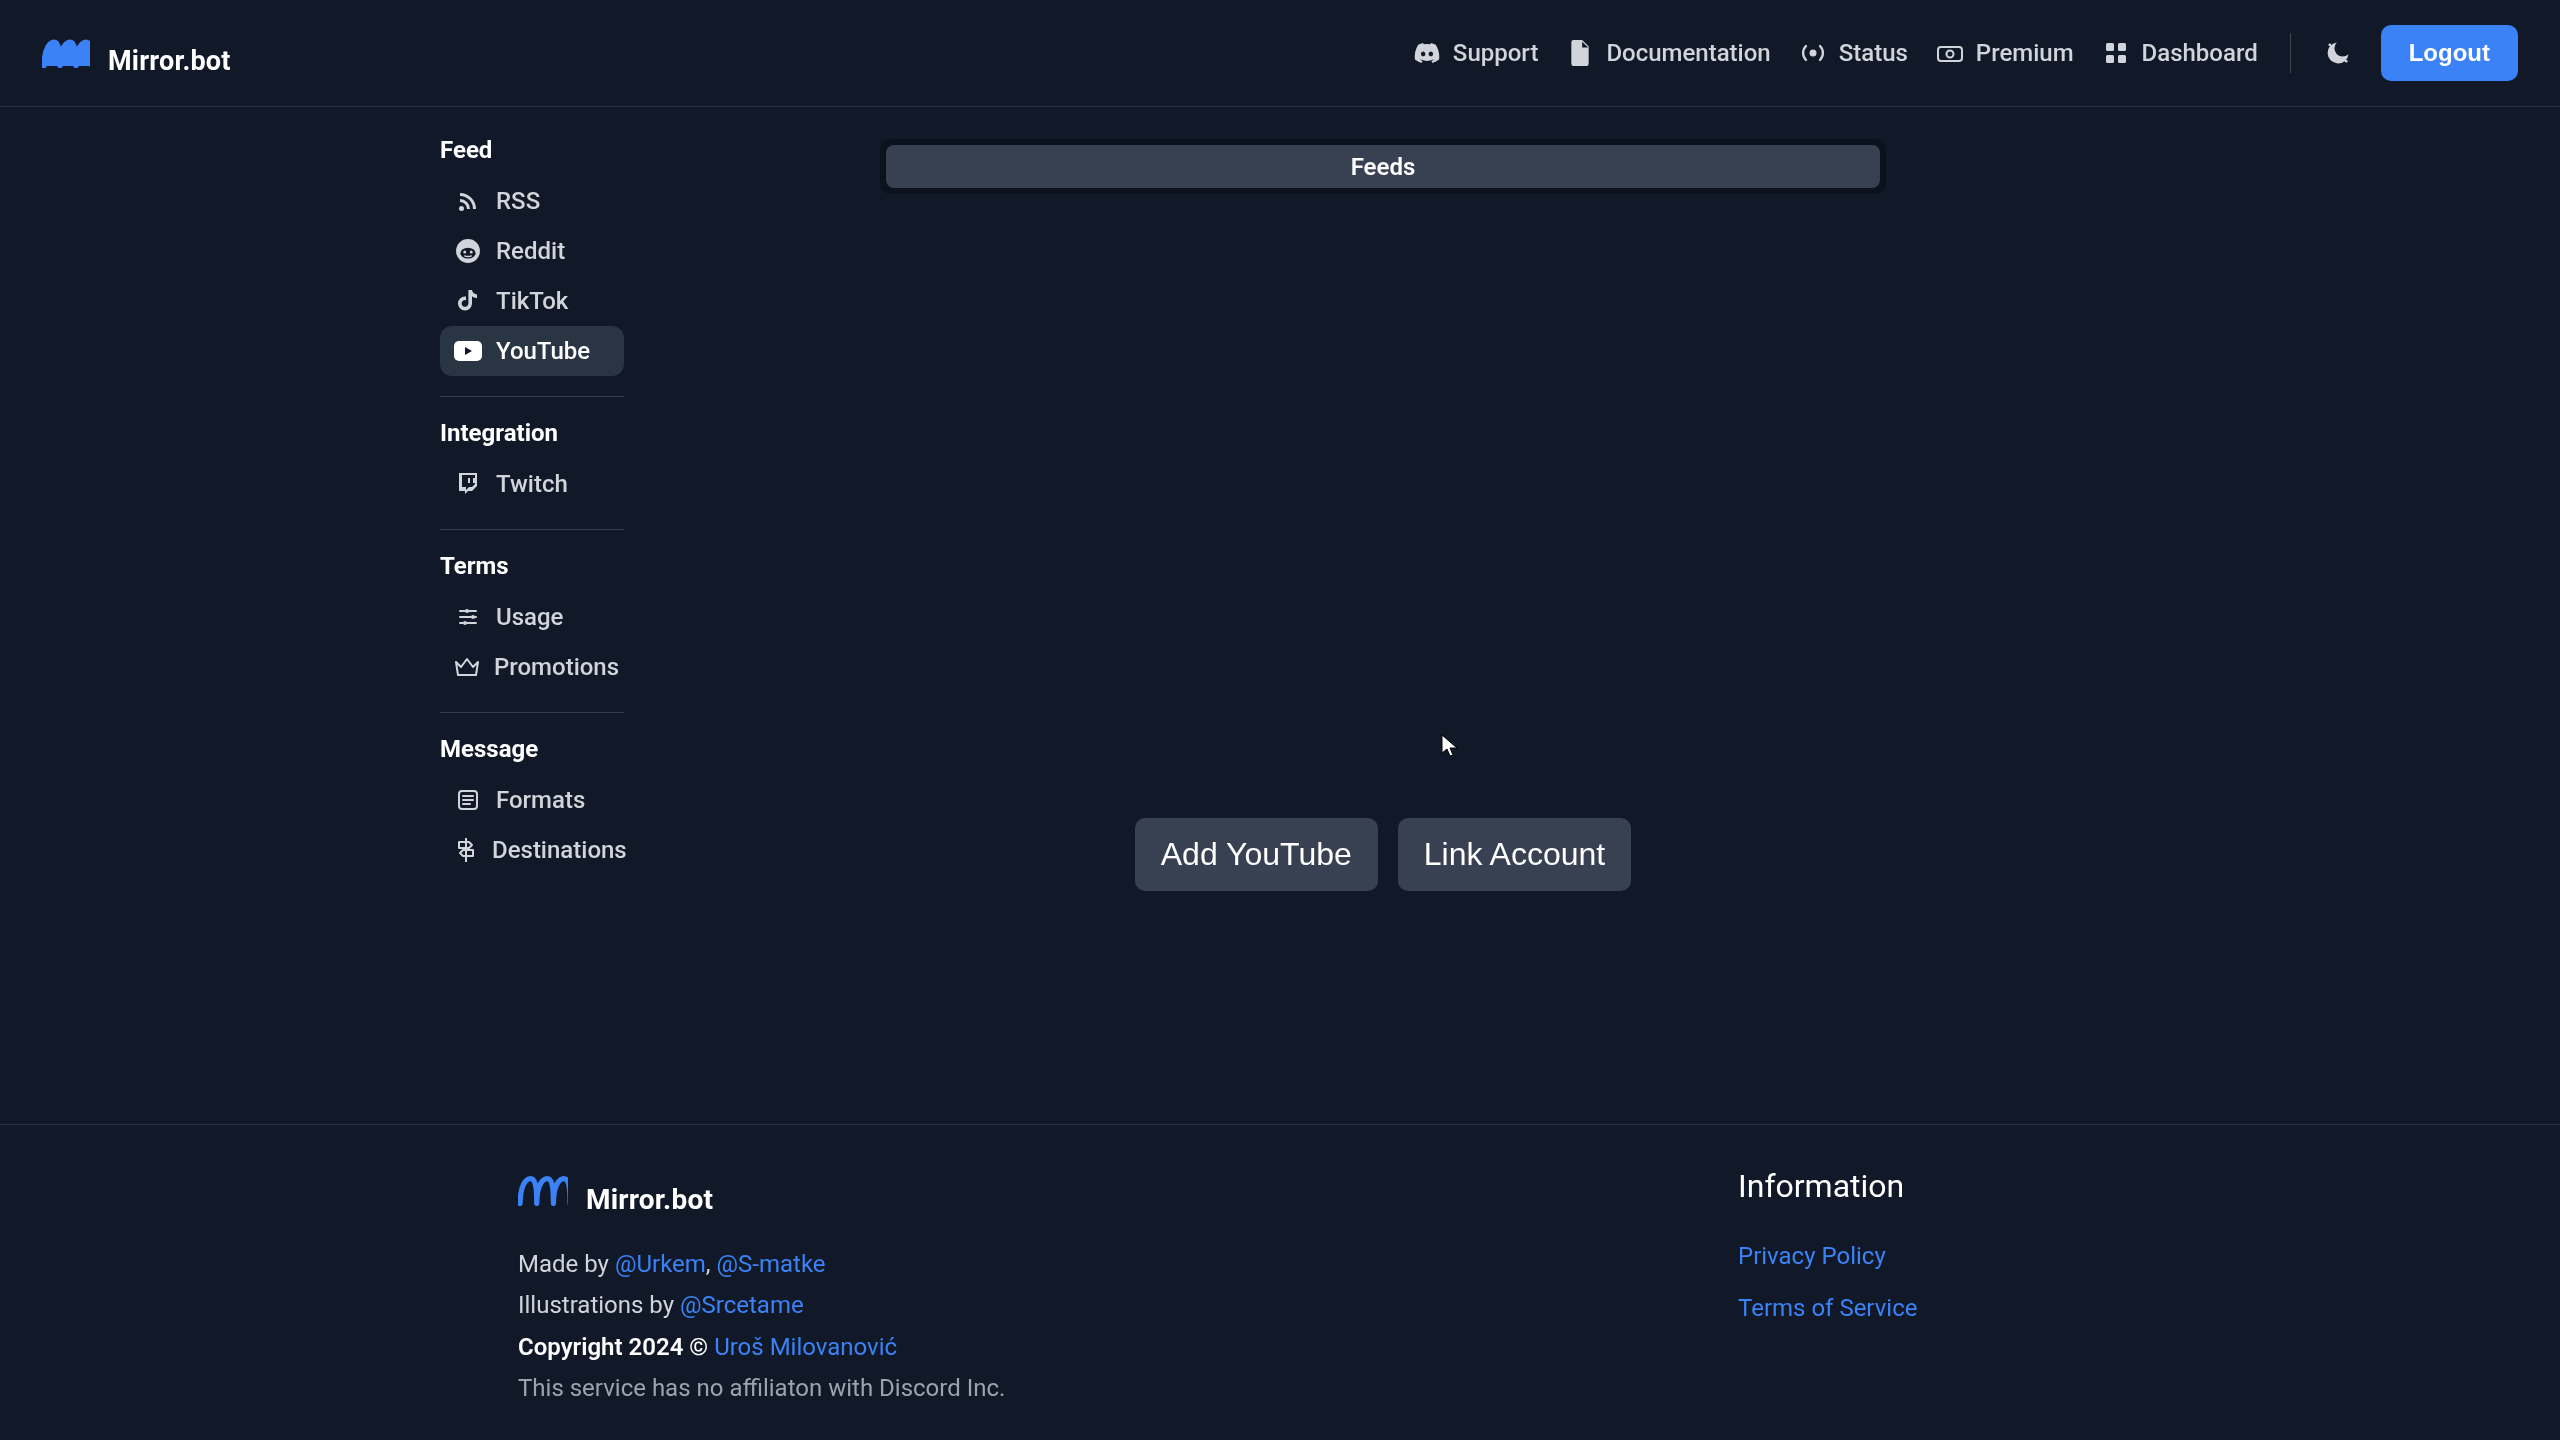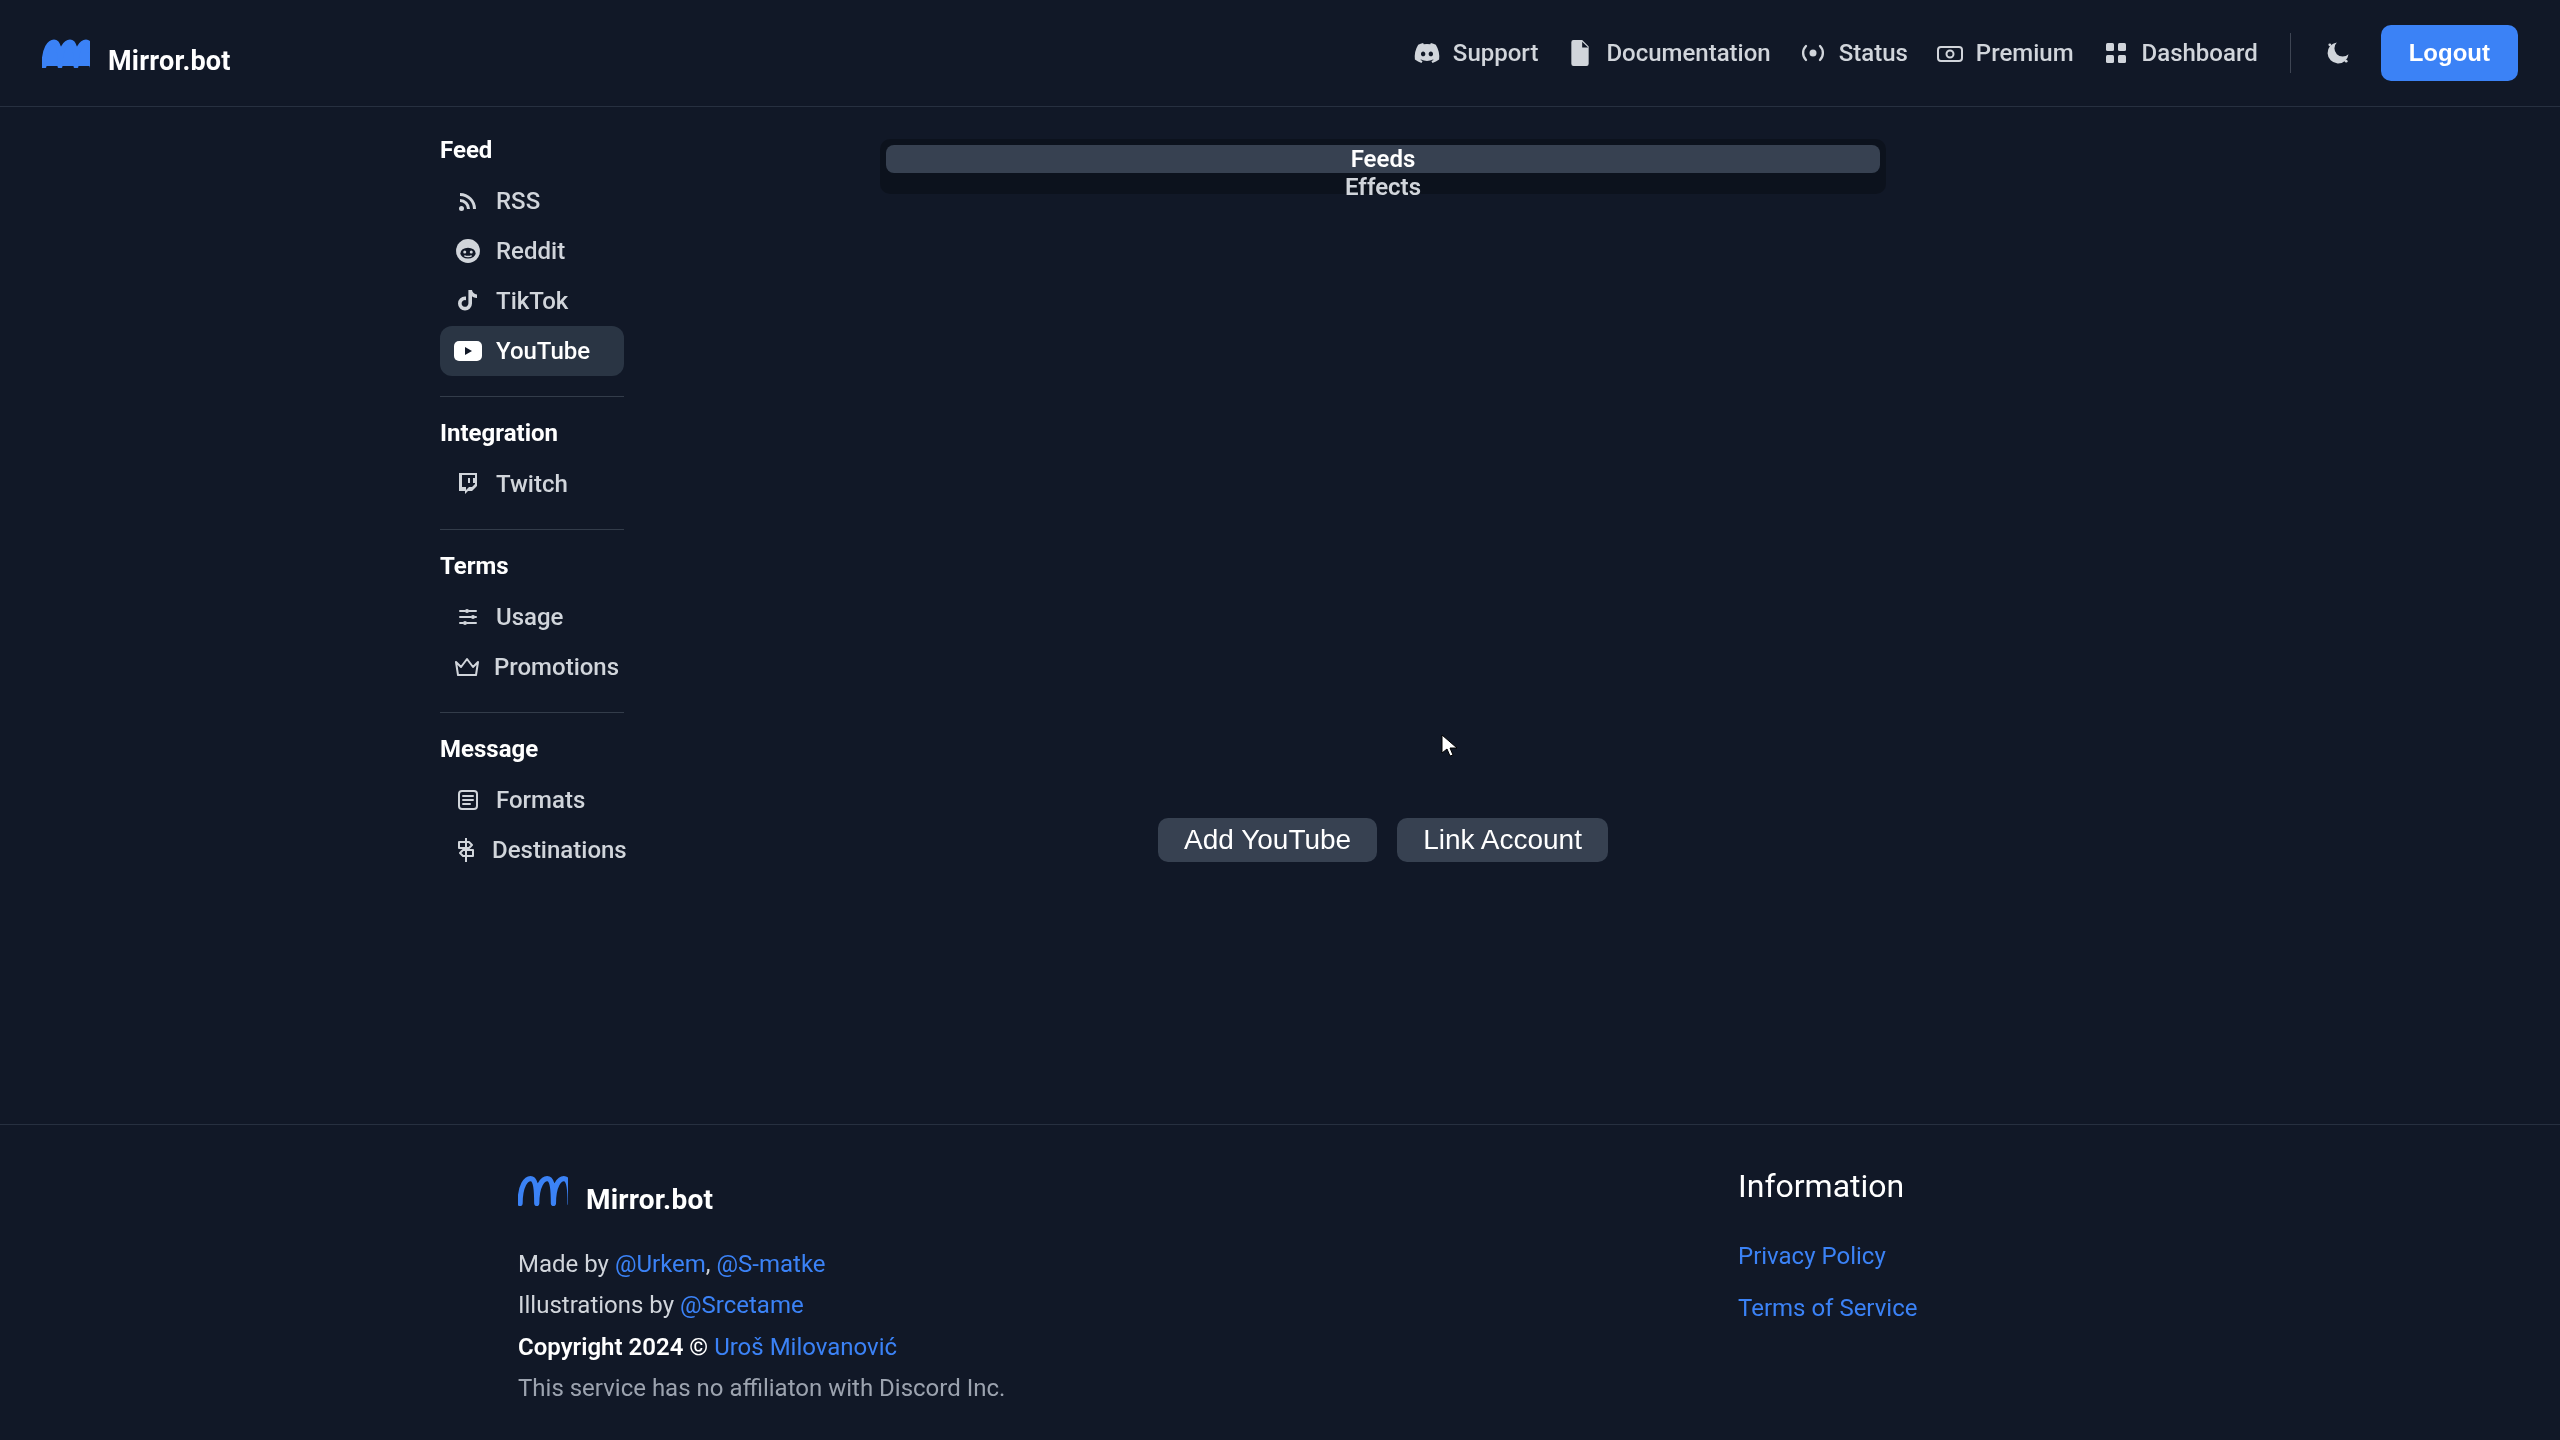--- a/index.html
+++ b/index.html
@@ -166,22 +166,22 @@
     top: 818px;
     width: 1006px;
     display:flex;
     justify-content:center;
     gap: 20px;
   }
   .btn-secondary {
     background: var(--bg-hover);
     color: #fff;
     font-weight: 500;
-    font-size: 28px;
-    padding: 6px 26px;
+    font-size: 32px;
+    padding: 18px 26px;
     border-radius: 10px;
     border:none;
     cursor:pointer;
   }
 
   .cursor-ptr {
     position:absolute;
     left: 1441px;
     top: 734px;
     width: 18px;
@@ -417,23 +417,20 @@
     <span>Destinations</span>
   </div>
 
 </aside>
 
 <div class="main-panel">
   <div class="tabs">
     <div class="tab active">
       <span>Feeds</span>
     </div>
-    <div class="tab">
-      <span>Effects</span>
-    </div>
   </div>
 </div>
 
 <div class="action-row">
   <button class="btn-secondary">
     <span>Add YouTube</span>
   </button>
   <button class="btn-secondary">
     <span>Link Account</span>
   </button>

